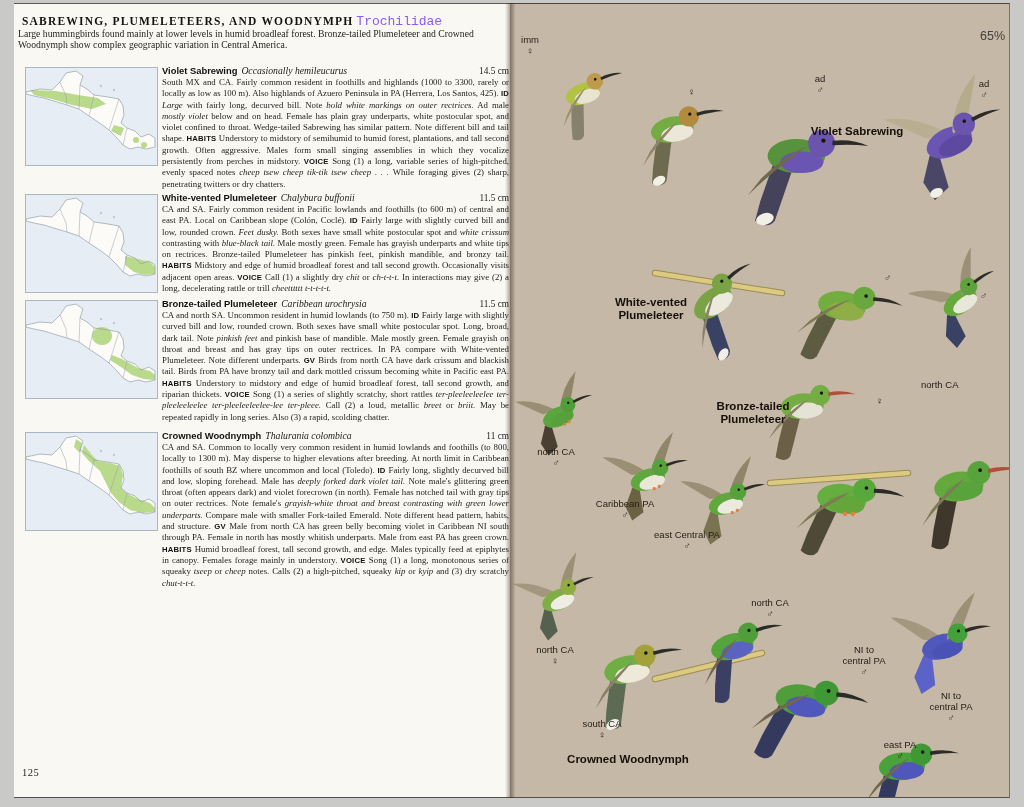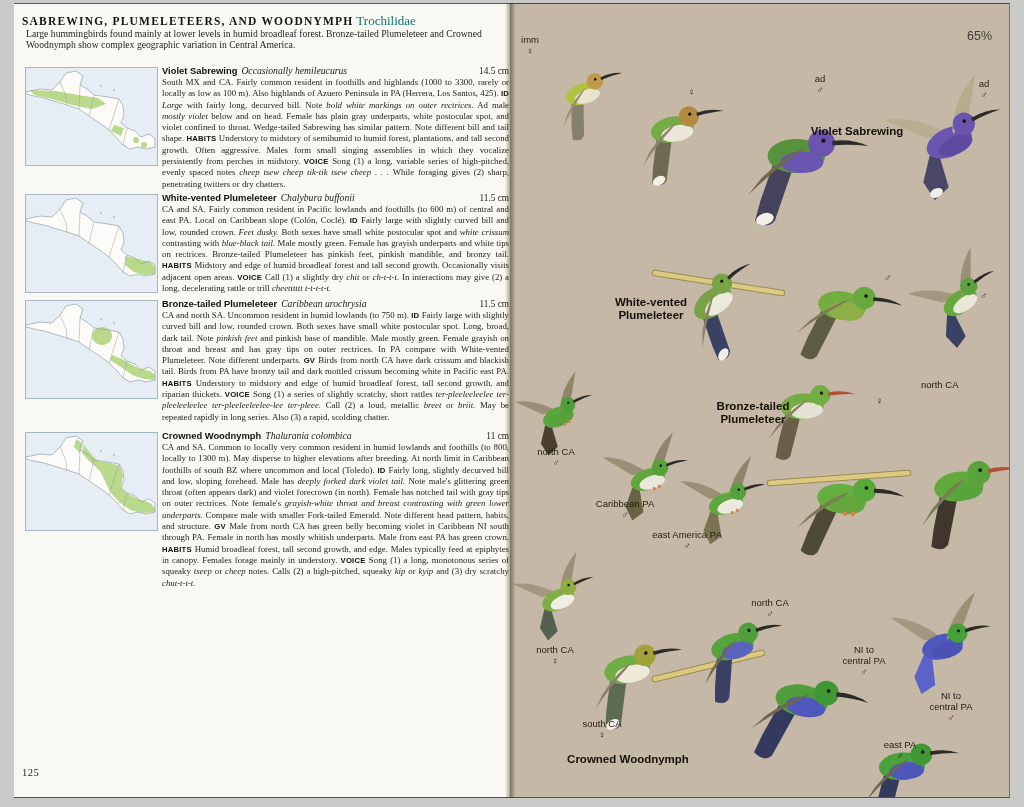--- a/index.html
+++ b/index.html
@@ -23,22 +23,22 @@
     box-sizing:border-box;
   }
   .spine{
     position:absolute;left:505px;top:3px;width:10px;height:795px;z-index:5;
     background:linear-gradient(90deg,rgba(40,32,20,0) 0%,rgba(40,32,20,0.30) 40%,rgba(40,32,20,0.42) 55%,rgba(40,32,20,0.06) 100%);
     pointer-events:none;
   }
   
   .gh{position:absolute;left:8px;top:7px;white-space:nowrap;}
   .gh-title{font-weight:bold;font-size:11.5px;letter-spacing:1.2px;color:#141414;}
-  .gh-family{font-weight:normal;font-size:13px;color:#0f766e;padding-left:3px;}
-  .intro{position:absolute;left:12px;top:24px;width:476px;font-size:9.7px;line-height:11.4px;color:#242424;}
+  .gh-family{font-weight:normal;font-size:13px;color:#8b5cf6;padding-left:3px;font-family:Liberation Mono, monospace;}
+  .intro{position:absolute;left:4px;top:24px;width:476px;font-size:9.7px;line-height:11.4px;color:#242424;}
   .map{
     position:absolute;left:11px;width:131px;height:97px;
     border:1px solid #a9b7c2;background:#e7edf4;box-sizing:content-box;
   }
   .map svg{display:block;}
   .sp{position:absolute;left:148px;width:347px;}
   .sp-h{display:flex;align-items:baseline;}
   .sp-name{font-family:"Liberation Sans",sans-serif;font-weight:bold;font-size:9.4px;color:#111;}
   .sp-sci{font-style:italic;font-size:9.7px;color:#1b1b1b;margin-left:4px;}
   .sp-size{margin-left:auto;font-size:9.3px;color:#1b1b1b;}
@@ -48,21 +48,21 @@
   .pgnum{position:absolute;left:8px;top:763px;font-size:10.5px;color:#242424;letter-spacing:0.5px;}
   
   #plate-svg{position:absolute;left:0;top:0;pointer-events:none;}
   #plate-labels{position:absolute;inset:0;}
   .pl{
     position:absolute;font-family:"Liberation Sans",sans-serif;
     font-size:9.5px;line-height:11px;color:#231d15;white-space:pre-line;
   }
   .pl.ctr{transform:translateX(-50%);text-align:center;}
   .pl.b{font-weight:bold;font-size:11.5px;line-height:12.5px;color:#161009;}
-  .pl.big{font-size:12.5px;color:#45403a;}
+  .pl.big{font-size:12.5px;color:#45403a;margin-left:13px;}
 </style>
 </head>
 <body>
 
 <div class="canvas">
 
   <div class="page-left">
     <div class="gh">
       <span class="gh-title">SABREWING, PLUMELETEERS, AND WOODNYMPH</span><span class="gh-family">Trochilidae</span>
     </div>
@@ -389,21 +389,21 @@
         <div class="pl ctr" style="left: 474px; top: 74px;">ad
 ♂</div>
         <div class="pl" style="left: 374px; top: 268px;">♂</div>
         <div class="pl" style="left: 470px; top: 286px;">♂</div>
         <div class="pl" style="left: 411px; top: 375px;">north CA</div>
         <div class="pl" style="left: 366px; top: 391px;">♀</div>
         <div class="pl ctr" style="left: 46px; top: 442px;">north CA
 ♂</div>
         <div class="pl ctr" style="left: 115px; top: 494px; text-align: center;">Caribbean PA
 ♂</div>
-        <div class="pl ctr" style="left: 177px; top: 525px;">east America PA
+        <div class="pl ctr" style="left: 177px; top: 525px;">east Central PA
 ♂</div>
         <div class="pl ctr" style="left: 45px; top: 640px;">north CA
 ♀</div>
         <div class="pl ctr" style="left: 260px; top: 593px;">north CA
 ♂</div>
         <div class="pl ctr" style="left: 92px; top: 714px;">south CA
 ♀</div>
         <div class="pl ctr" style="left: 354px; top: 640px;">NI to
 central PA
 ♂</div>

